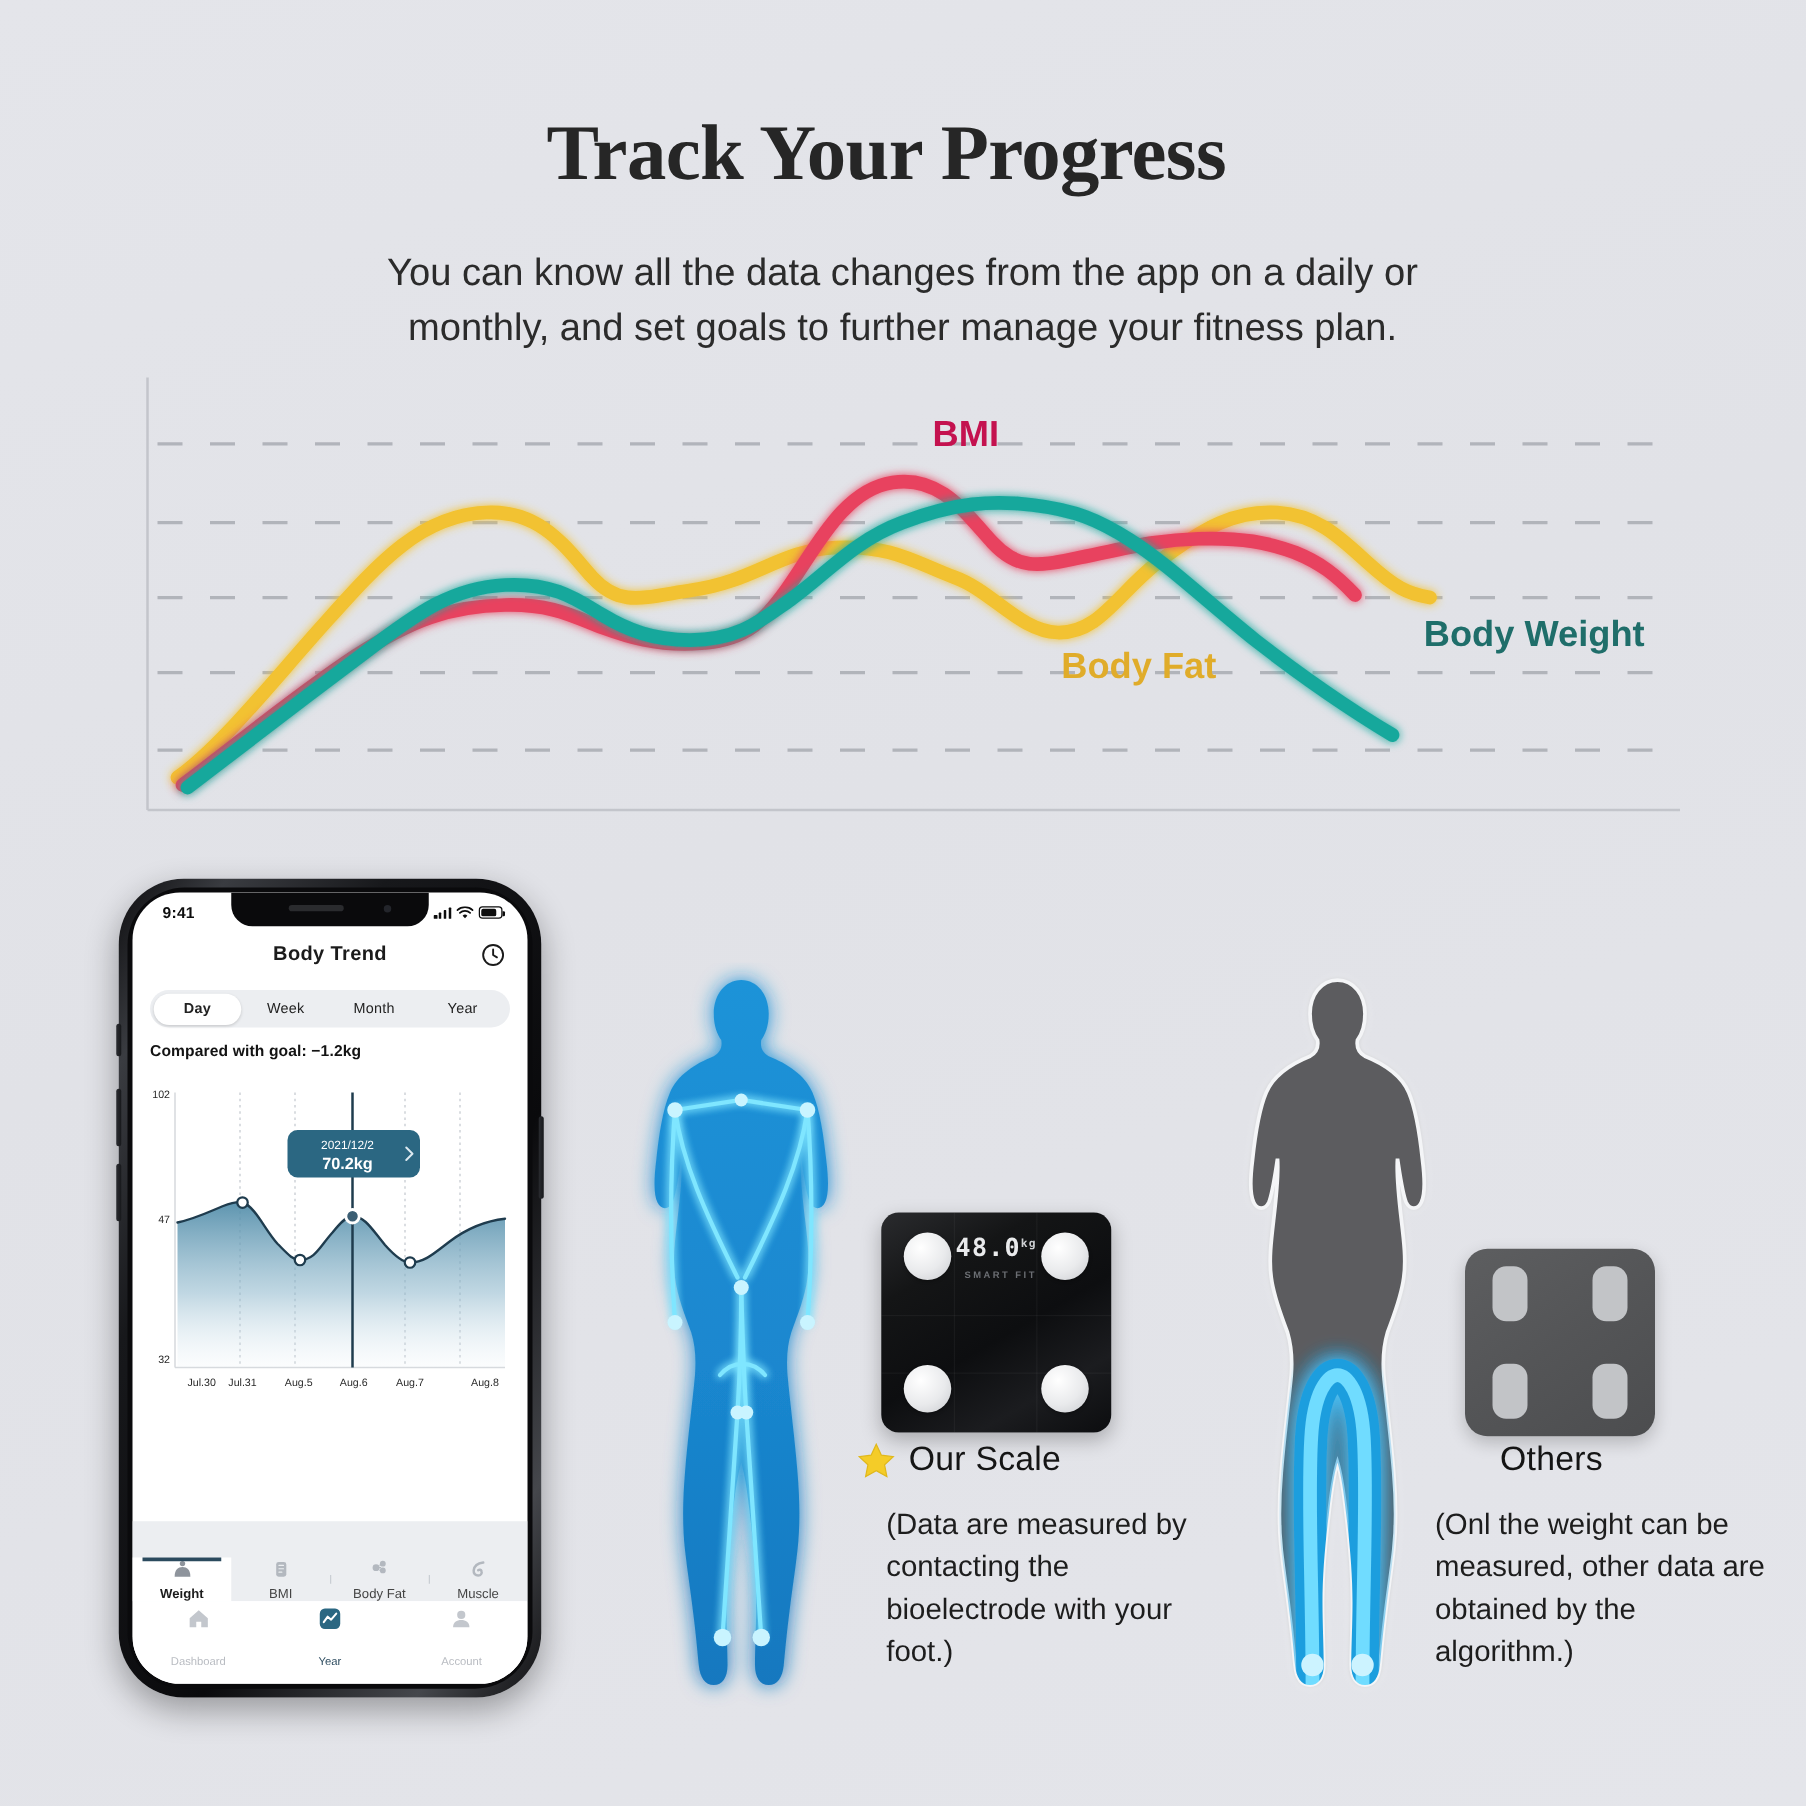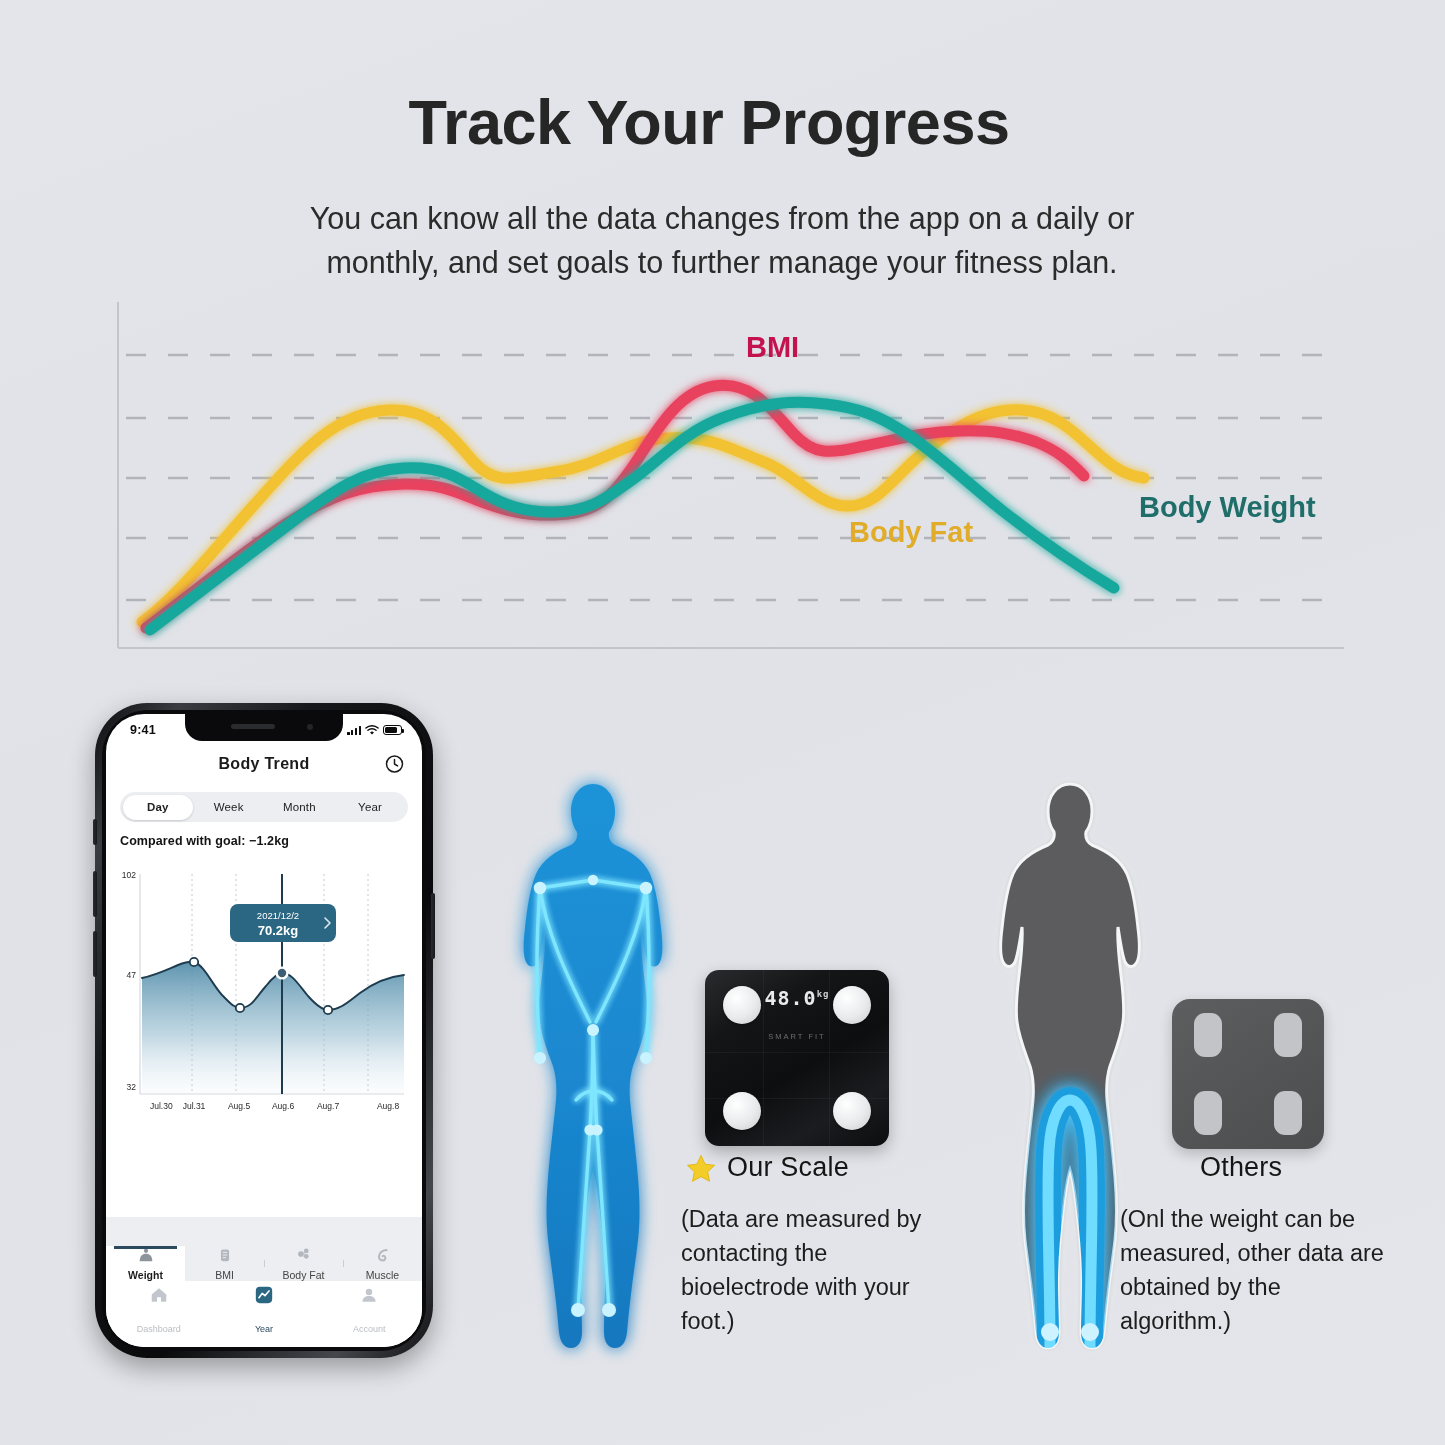--- a/index.html
+++ b/index.html
@@ -14,21 +14,21 @@
     width: 1445px; height: 1445px;
     background: linear-gradient(160deg, #e4e5ea 0%, #e1e2e7 45%, #e4e5ea 100%);
   }
 
   
   #headline {
     position: absolute; top: 86px; left: 0; width: 1418px;
     text-align: center;
     font-size: 63px; font-weight: 700; letter-spacing: -0.5px;
     color: #262626;
-    font-family: Liberation Sans, sans-serif;
+    font-family: Liberation Serif, serif;
   }
   #subhead {
     position: absolute; top: 196px; left: 262px; width: 920px;
     text-align: center;
     font-size: 30.5px; line-height: 44px; color: #2b2b2b;
     font-weight: 400;
   }
 
   
   #bigchart {
@@ -157,20 +157,21 @@
   .nav-item.active .nav-label { color:#2b4a5e; }
   .fig-wrap { position:absolute; }
 
   .cap-title {
     position:absolute; font-size:27px; font-weight:400; color:#151515;
     letter-spacing:.2px; white-space:nowrap;
   }
   .cap-body {
     position:absolute; font-size:23.5px; line-height:34px; color:#1d1d1d;
     font-weight:400;
+    margin-left:28px;
   }
   .star { position:absolute; }
 
   
   .scale-dark {
     position:absolute; width:184px; height:176px; border-radius:14px;
     background: linear-gradient(150deg,#2a2b2e 0%, #141516 26%, #0d0e10 55%, #1b1c1f 78%, #0c0d0f 100%);
     box-shadow: 0 6px 16px rgba(0,0,0,.26);
     overflow:hidden;
   }
@@ -182,21 +183,21 @@
   }
   .disp {
     position:absolute; left:50%; transform:translateX(-50%); top:16px;
     text-align:center;
   }
   .disp-num {
     font-family:"DejaVu Sans Mono", monospace;
     font-size:20px; color:#e9eaec; letter-spacing:1px; font-weight:700;
   }
   .disp-unit { font-size:9px; color:#cfd1d4; vertical-align:super; }
-  .disp-brand { font-size:7.5px; color:#6b6e73; letter-spacing:2px; margin-top:22px; font-weight:400; }
+  .disp-brand { font-size:7.5px; color:#6b6e73; letter-spacing:2px; margin-top:5px; font-weight:700;text-align:right; }
 
   .scale-gray {
     position:absolute; width:152px; height:150px; border-radius:18px;
     background: linear-gradient(145deg,#5d5e60 0%, #545557 50%, #4c4d4f 100%);
     box-shadow: 0 5px 14px rgba(0,0,0,.2);
   }
   .pad-rect {
     position:absolute; width:28px; height:44px; border-radius:11px;
     background:#c2c4c7;
   }

